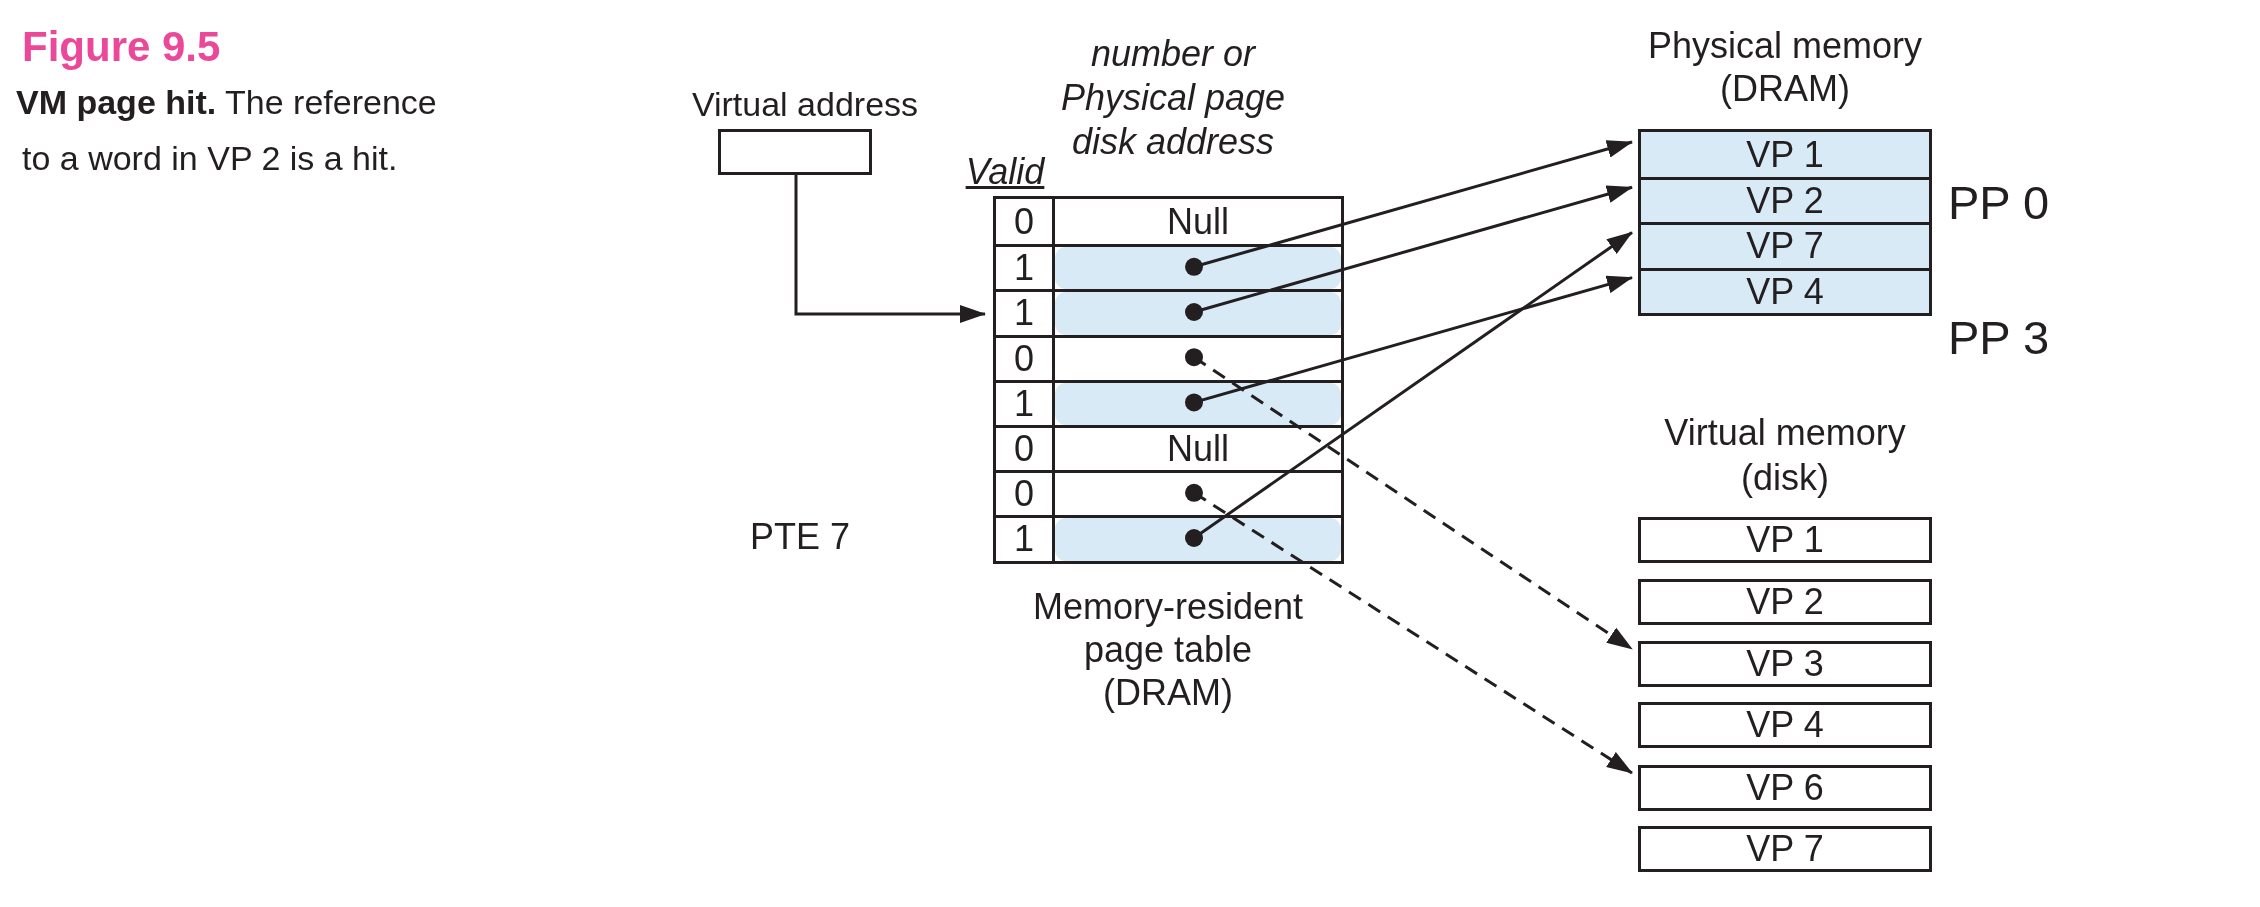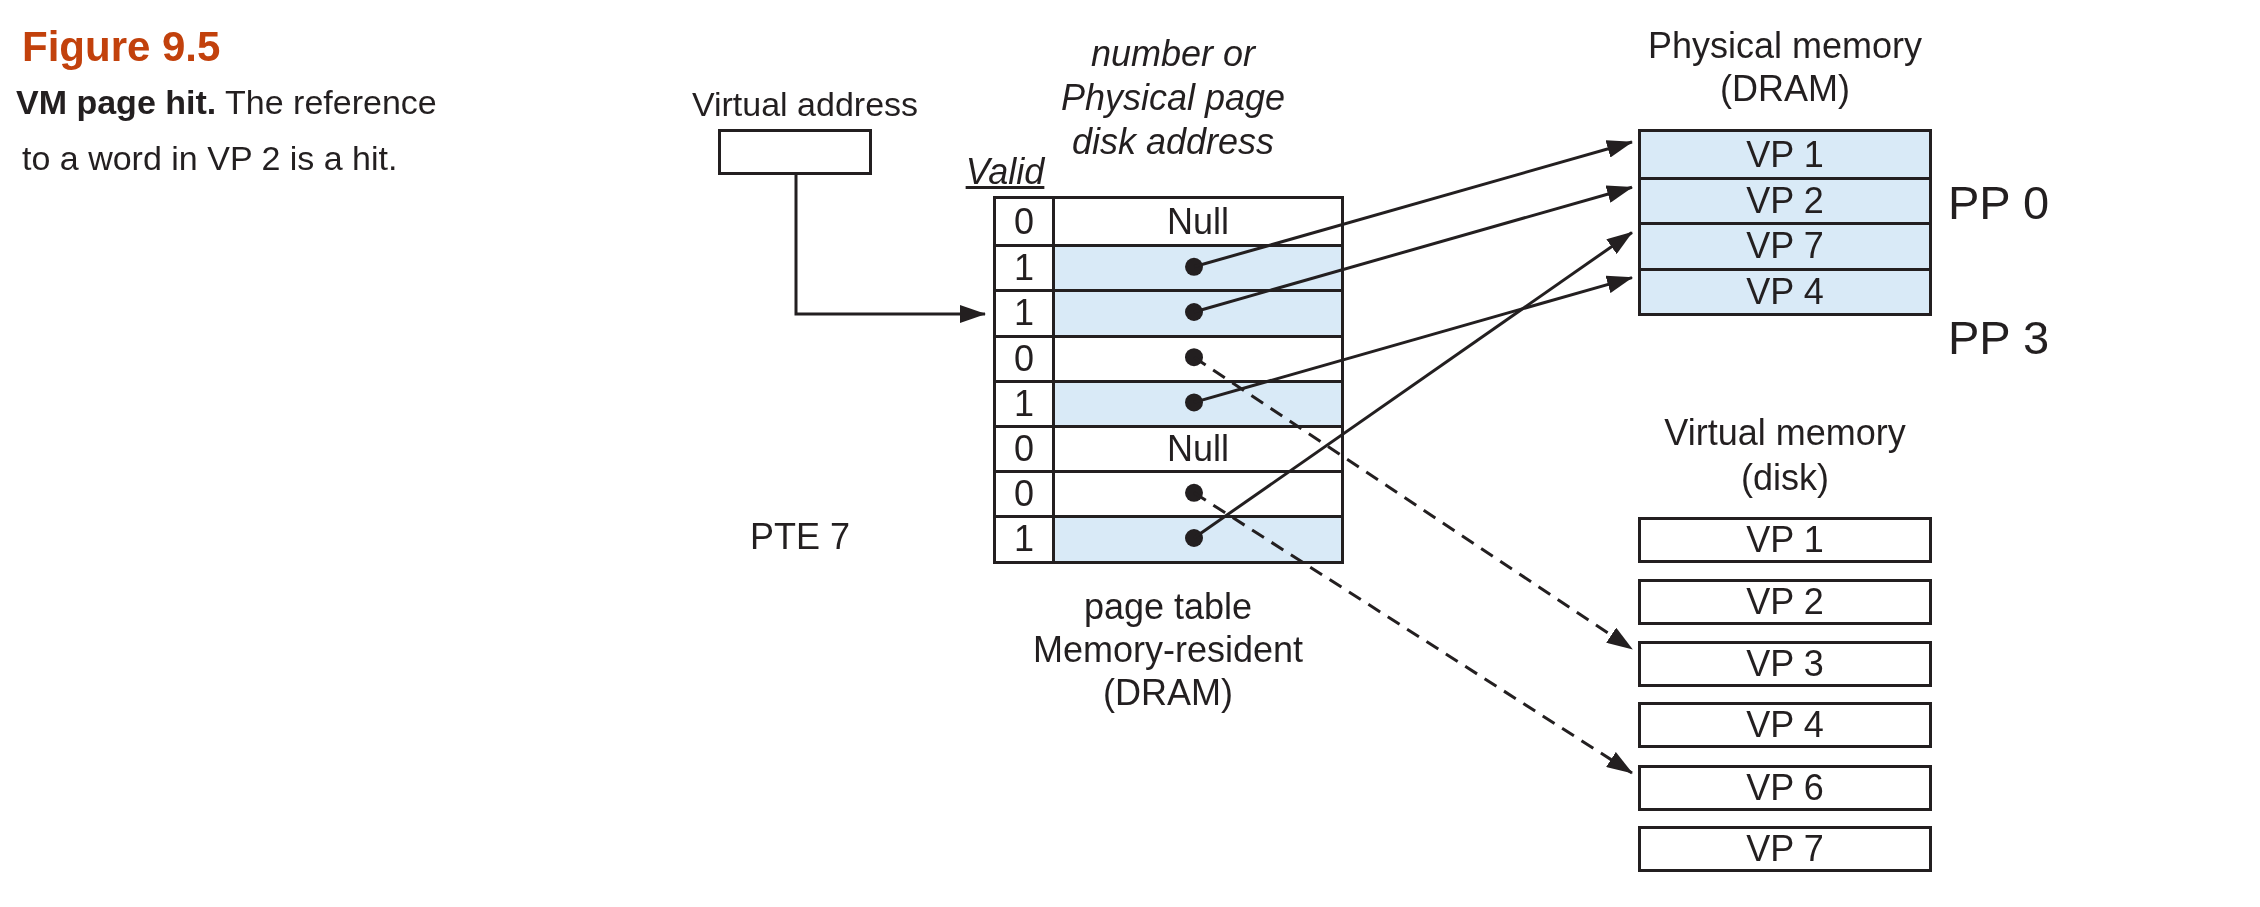--- a/index.html
+++ b/index.html
@@ -29,21 +29,21 @@
   #pte-last-label  { left:750px; top:517px; width:233px; text-align:left; font-size:36px; line-height:40px; }
   #pt-footer { left:1018px; top:585px; width:300px; font-size:36px; line-height:43px; }
 
   
   #page-table { left:993px; top:196px; width:351px;
                 border:3px solid #231f20; box-sizing:border-box; background:#ffffff; }
   .pt-row { display:flex; height:45.2px; box-sizing:border-box; }
   .pt-row + .pt-row { border-top:3px solid #231f20; }
   .pt-valid { width:56px; border-right:3px solid #231f20; box-sizing:content-box;
               display:flex; align-items:center; justify-content:center; font-size:36px; }
-  .pt-data { flex:1; display:flex; align-items:center; justify-content:center; font-size:36px; }
+  .pt-data { flex:1; display:flex; align-items:center; justify-content:center; font-size:36px;border-radius:11px; }
   .hl { background:var(--hl,#d9eaf7); }
 
   
   #pm-title { left:1638px; top:24px; width:294px; font-size:36px; line-height:43px; }
   #pm-box { left:1638px; top:129px; width:294px;
             border:3px solid #231f20; box-sizing:border-box; }
   .pm-row { height:45.2px; box-sizing:border-box; display:flex; align-items:center;
             justify-content:center; font-size:36px; background:var(--hl,#d9eaf7); }
   .pm-row + .pm-row { border-top:3px solid #231f20; }
   .pp-label { left:1948px; width:140px; height:40px; line-height:40px; font-size:47px;margin-top:48px; }
@@ -54,21 +54,21 @@
             box-sizing:border-box; background:#ffffff; display:flex; align-items:center;
             justify-content:center; font-size:36px; }
 
   #connector-svg { left:0; top:0; pointer-events:none; z-index:5; }
 </style>
 </head>
 <body>
 
 <div id="canvas" style="--hl: #d9eaf7;">
 
-  <div class="abs" id="figure-label" style="color: #c2410c;">Figure 9.5</div>
+  <div class="abs" id="figure-label" style="color: #ec4899;">Figure 9.5</div>
   <div class="abs" id="caption-line1">
     <b>VM page hit.</b><span> The reference</span>
   </div>
   <div class="abs" id="caption-line2">to a word in VP 2 is a hit.</div>
 
   <div class="abs ctr" id="va-label">Virtual address</div>
   <div class="abs" id="va-box"></div>
 
   <div class="abs ctr ital" id="pt-header">
     <div>number or</div>
@@ -107,22 +107,22 @@
         <div class="pt-valid">0</div>
         <div class="pt-data"></div>
       </div>
       <div class="pt-row">
         <div class="pt-valid">1</div>
         <div class="pt-data hl"></div>
       </div>
     </div>
 
   <div class="abs ctr" id="pt-footer">
+    <div>Memory-resident</div>
     <div>page table</div>
-    <div>Memory-resident</div>
     <div>(DRAM)</div>
   </div>
 
   <div class="abs ctr" id="pm-title">
     <div>Physical memory</div>
     <div>(DRAM)</div>
   </div>
   <div class="abs" id="pm-box">
       <div class="pm-row">VP 1</div>
       <div class="pm-row">VP 2</div>

